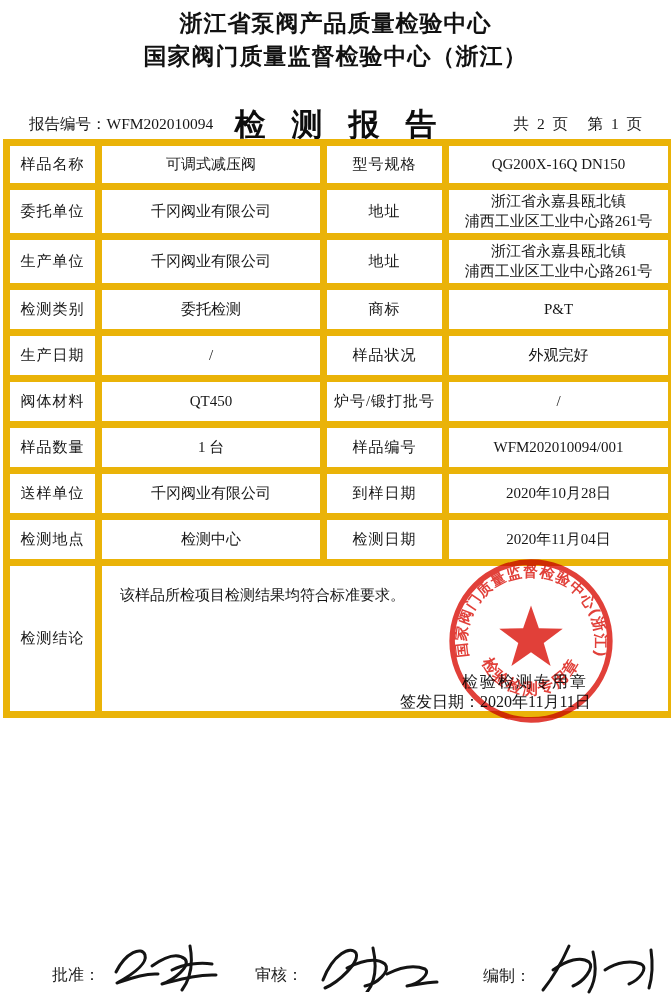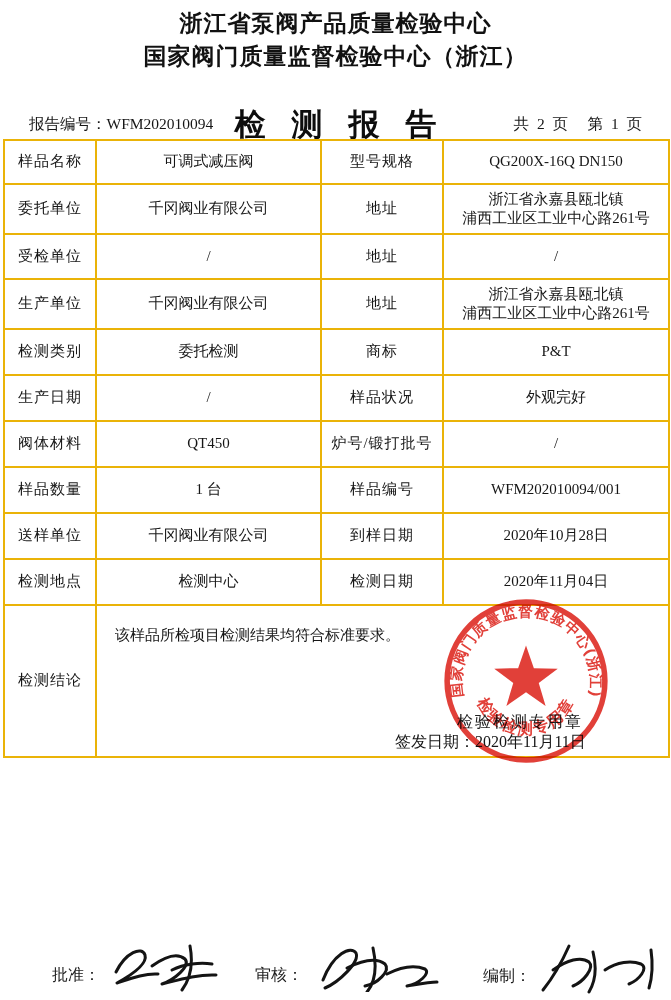--- a/index.html
+++ b/index.html
@@ -30,21 +30,21 @@
   }
   .report-no { position:absolute; left:26px; top:0; }
   .page-info  { position:absolute; right:24px; top:0; letter-spacing:2px; }
   
   table.report {
     position:absolute; top:139px; left:3px; width:665px;
     border-collapse:collapse; table-layout:fixed;
     font-size:15px; color:#161616;
   }
   table.report td {
-    border:2px solid #eab308; text-align:center; vertical-align:middle;
+    border:7px solid #eab308; text-align:center; vertical-align:middle;
     white-space:pre-line; line-height:1.3; padding:2px 4px; overflow:visible;
   }
   td.lbl { letter-spacing:1px; }
   td.top-left { text-align:left; vertical-align:top; padding:12px 10px 4px 16px; }
   td.concl-cell { position:relative; text-align:left; vertical-align:top; padding:0; }
   .concl-text { position:absolute; top:20px; left:18px; white-space:nowrap; }
   .seal-note {
     position:absolute; top:106px; left:360px; white-space:nowrap;
     font-size:16px; color:#222; letter-spacing:2px;
   }
@@ -92,26 +92,20 @@
         <td>可调式减压阀</td>
         <td class="lbl">型号规格</td>
         <td>QG200X-16Q DN150</td>
       </tr>
       <tr style="height:50px">
         <td class="lbl">委托单位</td>
         <td>千冈阀业有限公司</td>
         <td class="lbl">地址</td>
         <td>浙江省永嘉县瓯北镇
 浦西工业区工业中心路261号</td>
-      </tr>
-      <tr style="height:45px">
-        <td class="lbl">受检单位</td>
-        <td>/</td>
-        <td class="lbl">地址</td>
-        <td>/</td>
       </tr>
       <tr style="height:50px">
         <td class="lbl">生产单位</td>
         <td>千冈阀业有限公司</td>
         <td class="lbl">地址</td>
         <td>浙江省永嘉县瓯北镇
 浦西工业区工业中心路261号</td>
       </tr>
       <tr style="height:46px">
         <td class="lbl">检测类别</td>

